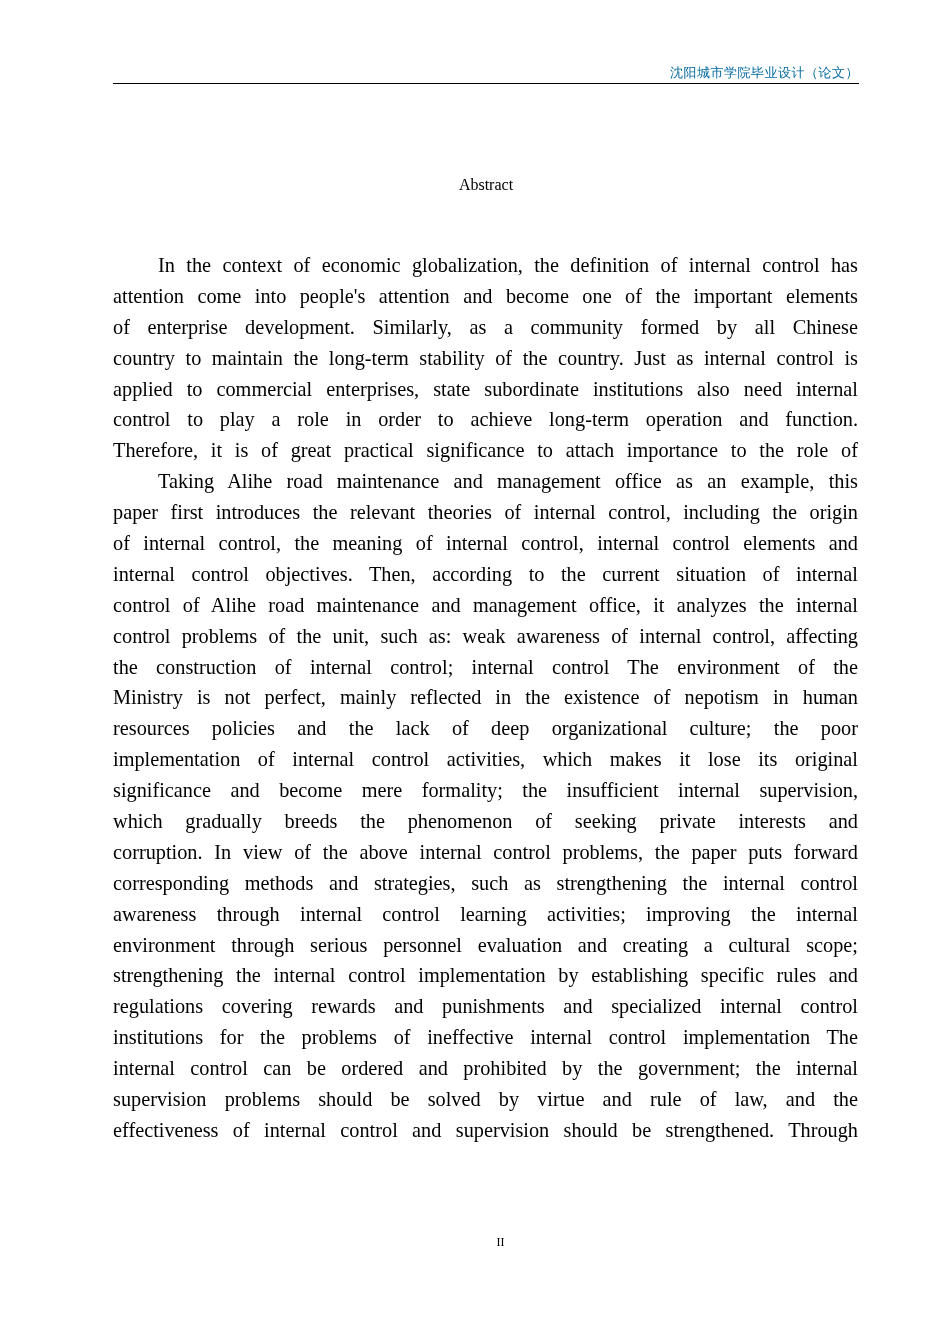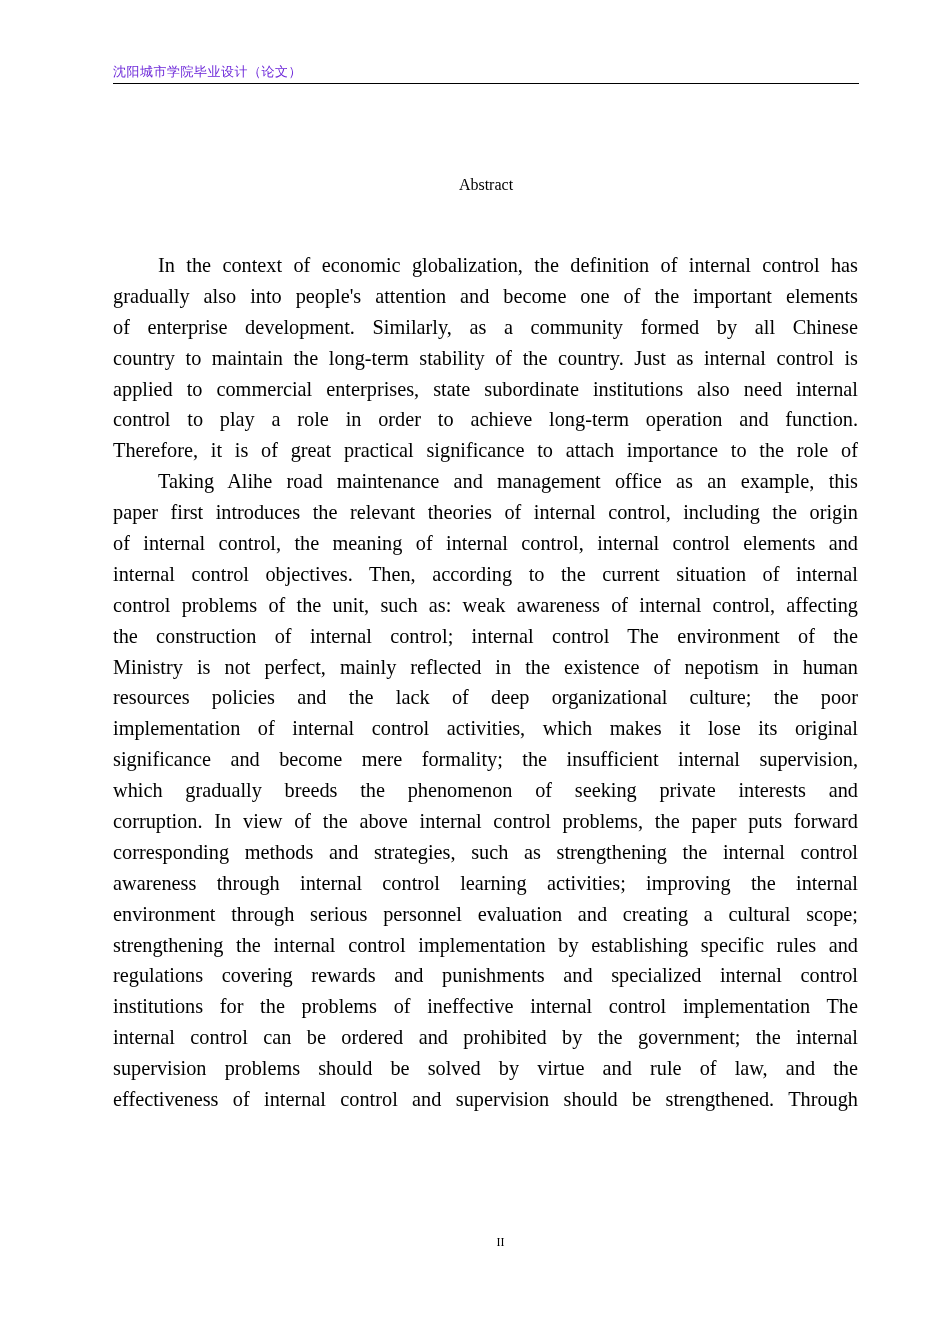--- a/index.html
+++ b/index.html
@@ -1,48 +1,49 @@
 <!DOCTYPE html>
 <html><head>
   <meta charset="utf-8">
   <style>
     html, body { margin: 0; padding: 0; background: #ffffff; }
     body { width: 950px; height: 1344px; position: relative; overflow: hidden; font-family: "Liberation Serif", serif; color: #000; }
-    .header { position: absolute; left: 113px; top: 64px; width: 746px; text-align: left; font-size: 13px; line-height: 18px; font-family: Liberation Mono, monospace; color: #6d28d9; letter-spacing: 0.5px; }
+    .header { position: absolute; left: 113px; top: 64px; width: 746px; text-align: right; font-size: 13px; line-height: 18px; font-family: Liberation Sans, sans-serif; color: #0369a1; letter-spacing: 0.5px; }
     .header-rule { position: absolute; left: 113px; top: 83px; width: 746px; height: 0; border-top: 1.5px solid #000; }
     .title { position: absolute; left: 113px; top: 170px; width: 746px; text-align: center; font-size: 16px; line-height: 30px; }
     .body { position: absolute; left: 113px; top: 250px; width: 745px; font-size: 20.3px; }
     .line { height: 30.9px; line-height: 30.9px; white-space: nowrap; text-align: justify; text-align-last: justify; }
     .line.last { text-align-last: left; }
     .line.indent { padding-left: 45px; }
     .page-number { position: absolute; left: 113px; top: 1233px; width: 775px; text-align: center; font-size: 12px; line-height: 18px; }
   </style>
 </head>
 <body>
 
 <div class="header">沈阳城市学院毕业设计（论文）</div>
 <div class="header-rule"></div>
 
 <h1 class="title" style="margin:0;font-weight:normal;">Abstract</h1>
 
 <div class="body">
   <div>
     <div class="line indent">In the context of economic globalization, the definition of internal control has</div>
-    <div class="line">gradually also into people's attention and become one of the important elements</div>
+    <div class="line">attention come into people's attention and become one of the important elements</div>
     <div class="line">of enterprise development. Similarly, as a community formed by all Chinese</div>
     <div class="line">country to maintain the long-term stability of the country. Just as internal control is</div>
     <div class="line">applied to commercial enterprises, state subordinate institutions also need internal</div>
     <div class="line">control to play a role in order to achieve long-term operation and function.</div>
     <div class="line">Therefore, it is of great practical significance to attach importance to the role of</div>
   </div>
   <div>
     <div class="line indent">Taking Alihe road maintenance and management office as an example, this</div>
     <div class="line">paper first introduces the relevant theories of internal control, including the origin</div>
     <div class="line">of internal control, the meaning of internal control, internal control elements and</div>
     <div class="line">internal control objectives. Then, according to the current situation of internal</div>
+    <div class="line">control of Alihe road maintenance and management office, it analyzes the internal</div>
     <div class="line">control problems of the unit, such as: weak awareness of internal control, affecting</div>
     <div class="line">the construction of internal control; internal control The environment of the</div>
     <div class="line">Ministry is not perfect, mainly reflected in the existence of nepotism in human</div>
     <div class="line">resources policies and the lack of deep organizational culture; the poor</div>
     <div class="line">implementation of internal control activities, which makes it lose its original</div>
     <div class="line">significance and become mere formality; the insufficient internal supervision,</div>
     <div class="line">which gradually breeds the phenomenon of seeking private interests and</div>
     <div class="line">corruption. In view of the above internal control problems, the paper puts forward</div>
     <div class="line">corresponding methods and strategies, such as strengthening the internal control</div>
     <div class="line">awareness through internal control learning activities; improving the internal</div>

